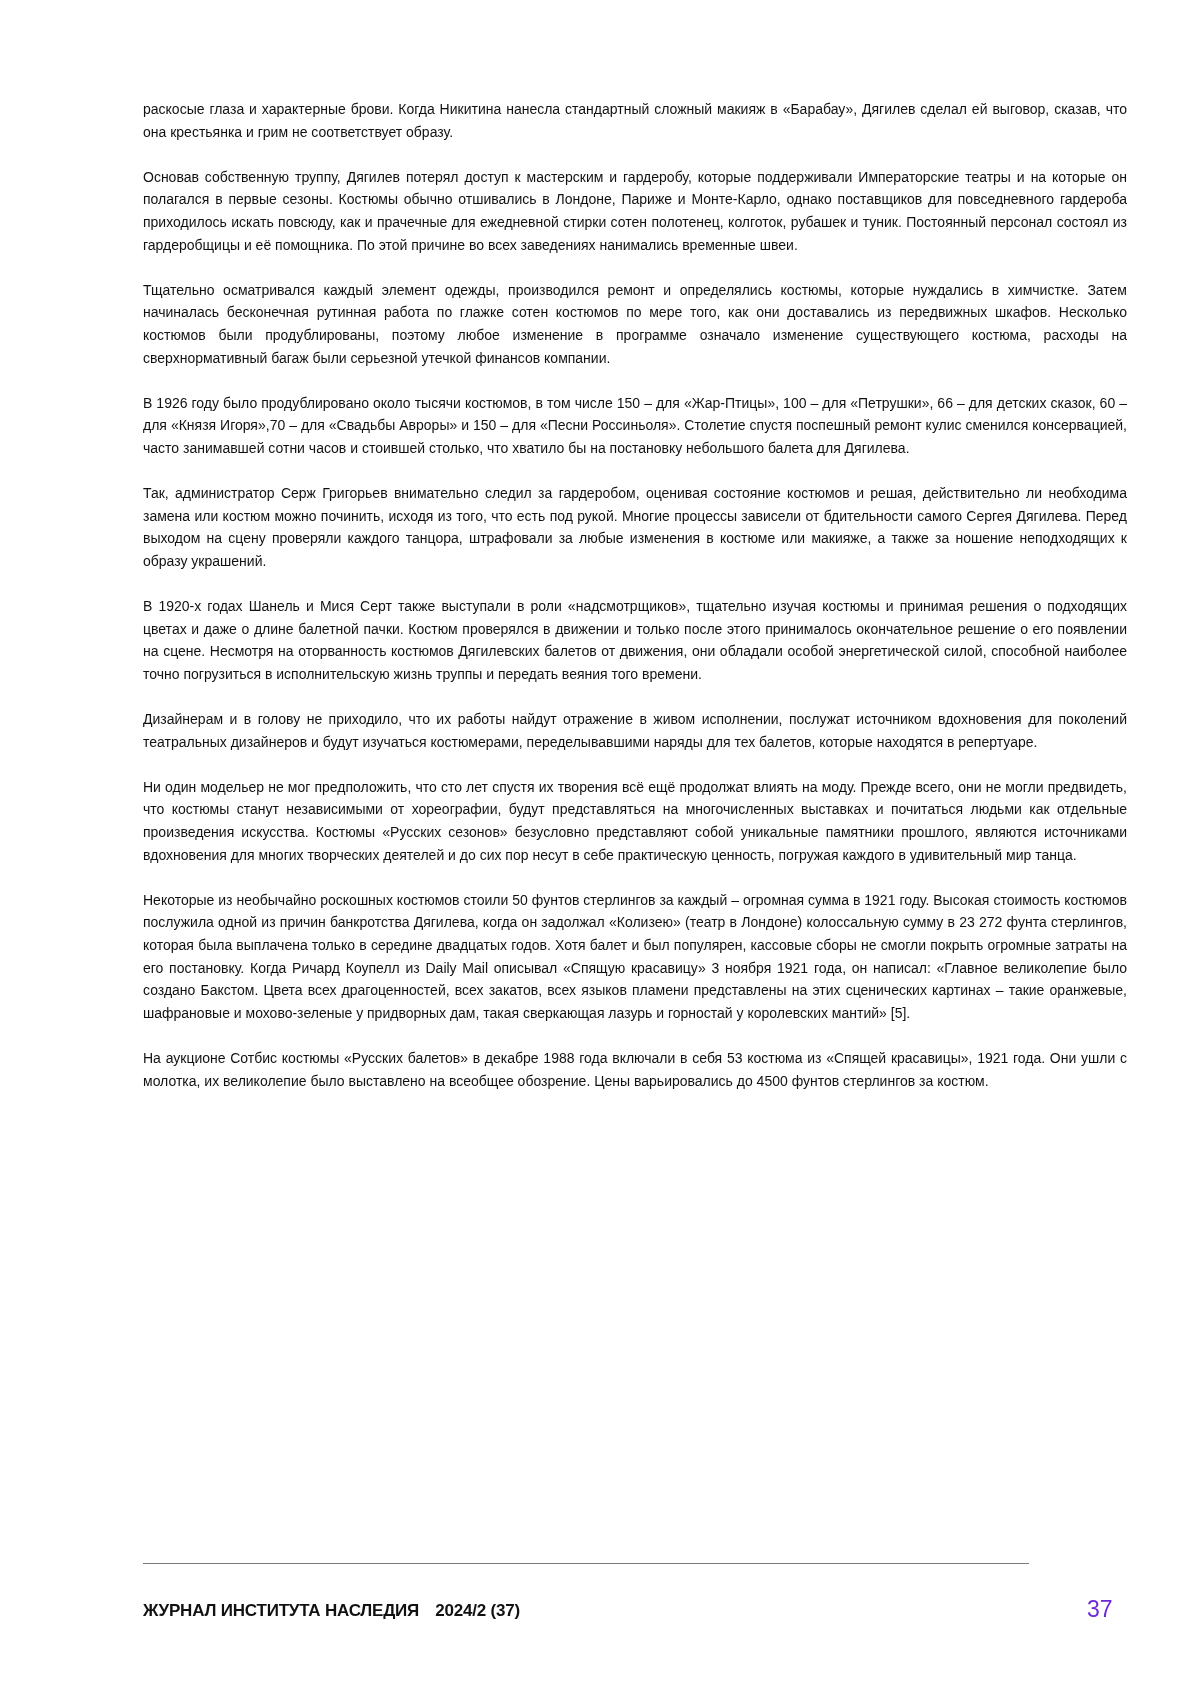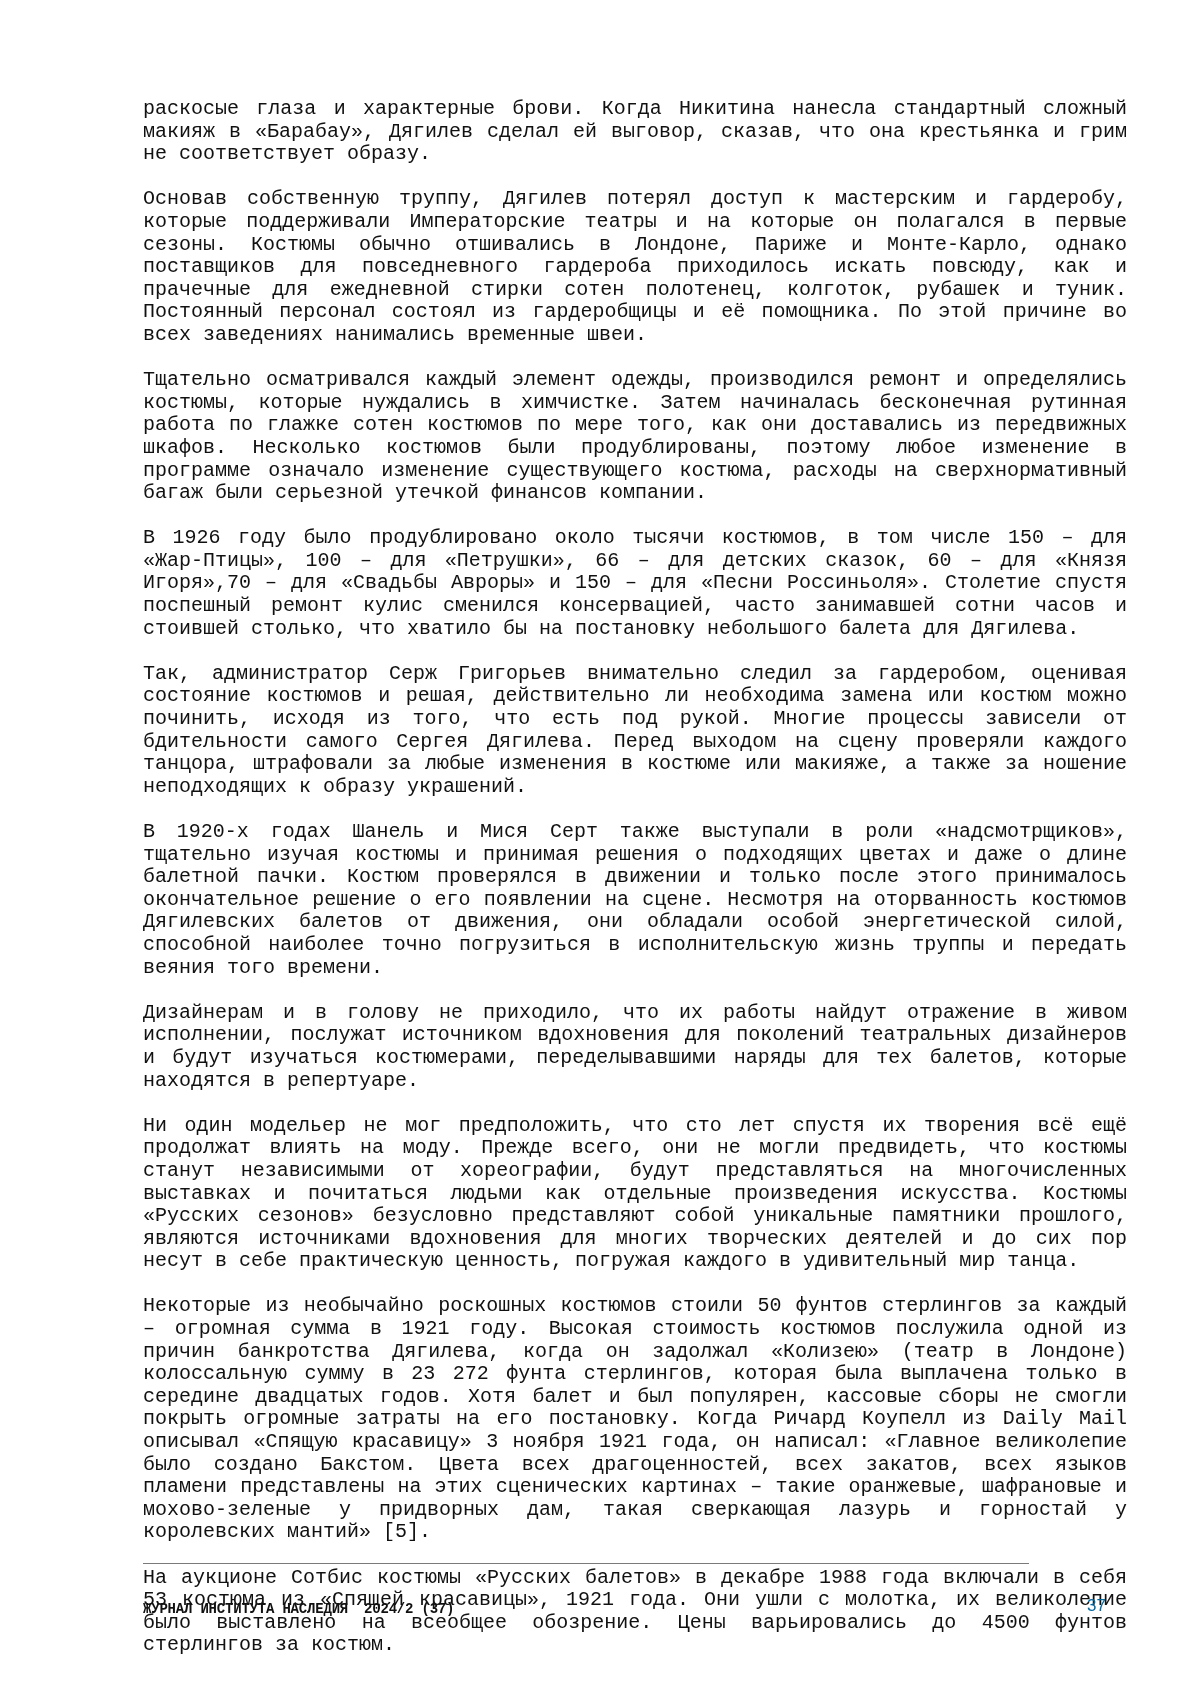--- a/index.html
+++ b/index.html
@@ -16,54 +16,52 @@
       font-family: "Liberation Sans", sans-serif;
     }
     .page-body {
       position: absolute;
       left: 143px;
       top: 98px;
       width: 984px;
     }
     .para {
       margin: 0 0 22.6px 0;
-      font-size: 20px;
+      font-size: 14px;
       line-height: 22.6px;
       text-align: justify;
       letter-spacing: 0px;
-      font-family: Liberation Mono, monospace;
     }
     .footer-rule {
       position: absolute;
       left: 143px;
       top: 1563px;
       width: 886px;
       height: 0;
       border-top: 1.5px solid #7a7a7a;
     }
     .footer-journal {
       position: absolute;
       left: 143px;
       top: 1601px;
-      font-size: 14px;
+      font-size: 17px;
       font-weight: bold;
       color: #111111;
       white-space: pre;
       letter-spacing: -0.2px;
-      font-family: Liberation Mono, monospace;
     }
     .footer-issue {
       margin-left: 16px;
     }
     .page-number {
       position: absolute;
       left: 1087px;
       top: 1596px;
-      font-size: 17px;
-      color: #0369a1;
+      font-size: 23px;
+      color: #6d28d9;
     }
   </style>
 </head>
 <body>
 
 <div class="page-body">
   <p class="para">раскосые глаза и характерные брови. Когда Никитина нанесла стандартный сложный макияж в «Барабау», Дягилев сделал ей выговор, сказав, что она крестьянка и грим не соответствует образу.</p>
   <p class="para">Основав собственную труппу, Дягилев потерял доступ к мастерским и гардеробу, которые поддерживали Императорские театры и на которые он полагался в первые сезоны. Костюмы обычно отшивались в Лондоне, Париже и Монте-Карло, однако поставщиков для повседневного гардероба приходилось искать повсюду, как и прачечные для ежедневной стирки сотен полотенец, колготок, рубашек и туник. Постоянный персонал состоял из гардеробщицы и её помощника. По этой причине во всех заведениях нанимались временные швеи.</p>
   <p class="para">Тщательно осматривался каждый элемент одежды, производился ремонт и определялись костюмы, которые нуждались в химчистке. Затем начиналась бесконечная рутинная работа по глажке сотен костюмов по мере того, как они доставались из передвижных шкафов. Несколько костюмов были продублированы, поэтому любое изменение в программе означало изменение существующего костюма, расходы на сверхнормативный багаж были серьезной утечкой финансов компании.</p>
   <p class="para">В 1926 году было продублировано около тысячи костюмов, в том числе 150 – для «Жар-Птицы», 100 – для «Петрушки», 66 – для детских сказок, 60 – для «Князя Игоря»,70 – для «Свадьбы Авроры» и 150 – для «Песни Россиньоля». Столетие спустя поспешный ремонт кулис сменился консервацией, часто занимавшей сотни часов и стоившей столько, что хватило бы на постановку небольшого балета для Дягилева.</p>

